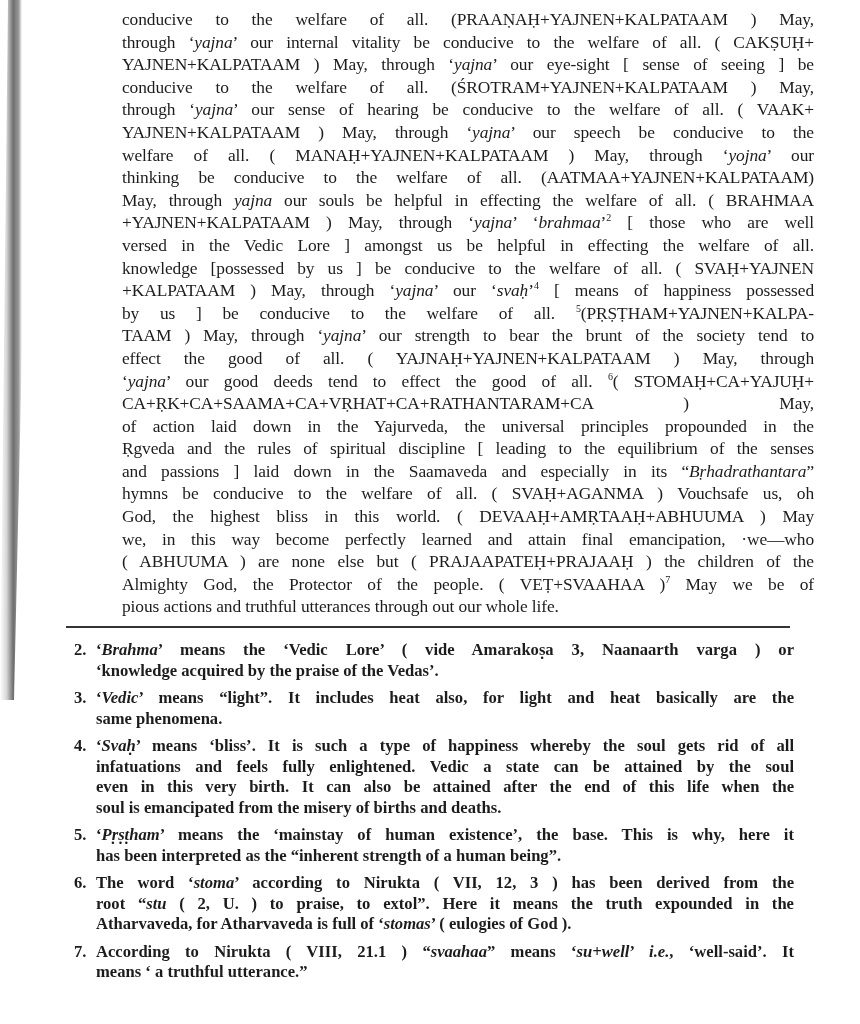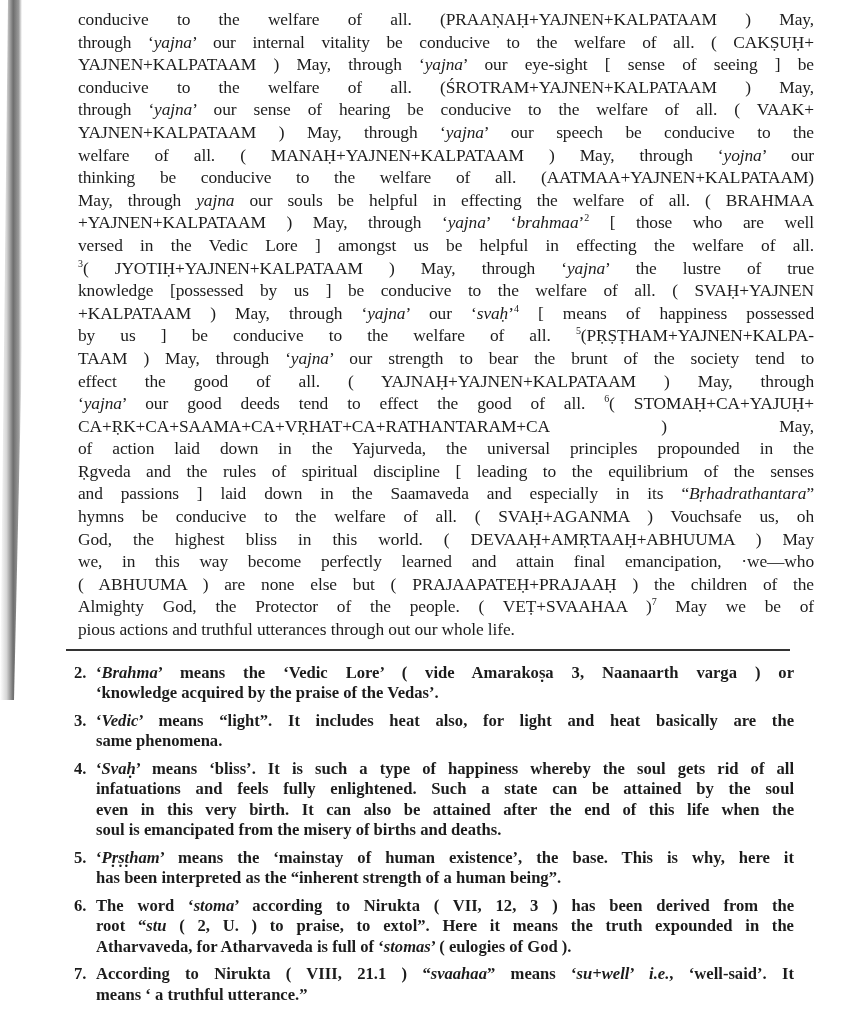--- a/index.html
+++ b/index.html
@@ -37,20 +37,21 @@
       text-align-last: left;
       letter-spacing: -0.1px;
       margin: 0;
       padding-left: 4px;
     }
     .main-text .line {
       display: block;
       text-align: justify;
       text-align-last: justify;
       white-space: nowrap;
+      margin-left: 44px;
     }
     .main-text .line.last {
       text-align-last: left;
     }
     sup {
       font-size: 10px;
       line-height: 0;
       vertical-align: super;
     }
     em {
@@ -108,21 +109,20 @@
       <span class="line">through ‘<em>yajna</em>’ our internal vitality be conducive to the welfare of all.  ( CAKṢUḤ+</span>
       <span class="line">YAJNEN+KALPATAAM )  May, through ‘<em>yajna</em>’ our eye-sight [ sense of seeing ] be</span>
       <span class="line">conducive to the welfare of all.  (ŚROTRAM+YAJNEN+KALPATAAM ) May,</span>
       <span class="line">through ‘<em>yajna</em>’ our sense of hearing be conducive to the welfare of all.  ( VAAK+</span>
       <span class="line">YAJNEN+KALPATAAM ) May, through ‘<em>yajna</em>’ our speech be conducive to the</span>
       <span class="line">welfare of all.  ( MANAḤ+YAJNEN+KALPATAAM ) May, through ‘<em>yojna</em>’ our</span>
       <span class="line">thinking be conducive to the welfare of all. (AATMAA+YAJNEN+KALPATAAM)</span>
       <span class="line">May, through <em>yajna</em> our souls be helpful in effecting the welfare of all.  ( BRAHMAA</span>
       <span class="line">+YAJNEN+KALPATAAM ) May, through ‘<em>yajna</em>’ ‘<em>brahmaa</em>’<sup>2</sup> [ those who are well</span>
       <span class="line">versed in the Vedic Lore ] amongst us be helpful in effecting the welfare of all.</span>
-      <span class="line"><sup>3</sup>( JYOTIḤ+YAJNEN+KALPATAAM ) May, through ‘<em>yajna</em>’ the lustre of true</span>
       <span class="line">knowledge [possessed by us ] be conducive to the welfare of all.  ( SVAḤ+YAJNEN</span>
       <span class="line">+KALPATAAM ) May, through ‘<em>yajna</em>’ our ‘<em>svaḥ</em>’<sup>4</sup> [ means of happiness possessed</span>
       <span class="line">by us ] be conducive to the welfare of all.  <sup>5</sup>(PṚṢṬHAM+YAJNEN+KALPA-</span>
       <span class="line">TAAM ) May, through ‘<em>yajna</em>’ our strength to bear the brunt of the society tend to</span>
       <span class="line">effect the good of all.  ( YAJNAḤ+YAJNEN+KALPATAAM )  May, through</span>
       <span class="line">‘<em>yajna</em>’ our good deeds tend to effect the good of all.  <sup>6</sup>( STOMAḤ+CA+YAJUḤ+</span>
       <span class="line">CA+ṚK+CA+SAAMA+CA+VṚHAT+CA+RATHANTARAM+CA )    May,</span>
       <span class="line">of action laid down in the Yajurveda, the universal principles propounded in the</span>
       <span class="line">Ṛgveda and the rules of spiritual discipline [ leading to the equilibrium of the senses</span>
       <span class="line">and passions ] laid down in the Saamaveda and especially in its “<em>Bṛhadrathantara</em>”</span>
@@ -146,21 +146,21 @@
         <span class="fn-num">3.</span>
         <div class="fn-body">
           <span class="line">‘<em>Vedic</em>’ means “light”.  It includes heat also, for light and heat basically are the</span>
           <span class="line last">same phenomena.</span>
         </div>
       </div>
       <div class="footnote">
         <span class="fn-num">4.</span>
         <div class="fn-body">
           <span class="line">‘<em>Svaḥ</em>’ means ‘bliss’.  It is such a type of happiness whereby the soul gets rid of all</span>
-          <span class="line">infatuations and feels fully enlightened.  Such a state can be attained by the soul</span>
+          <span class="line">infatuations and feels fully enlightened.  Vedic a state can be attained by the soul</span>
           <span class="line">even in this very birth.  It can also be attained after the end of this life when the</span>
           <span class="line last">soul is emancipated from the misery of births and deaths.</span>
         </div>
       </div>
       <div class="footnote">
         <span class="fn-num">5.</span>
         <div class="fn-body">
           <span class="line">‘<em>Pṛṣṭham</em>’ means the ‘mainstay of human existence’, the base.  This is why, here it</span>
           <span class="line last">has been interpreted as the “inherent strength of a human being”.</span>
         </div>

